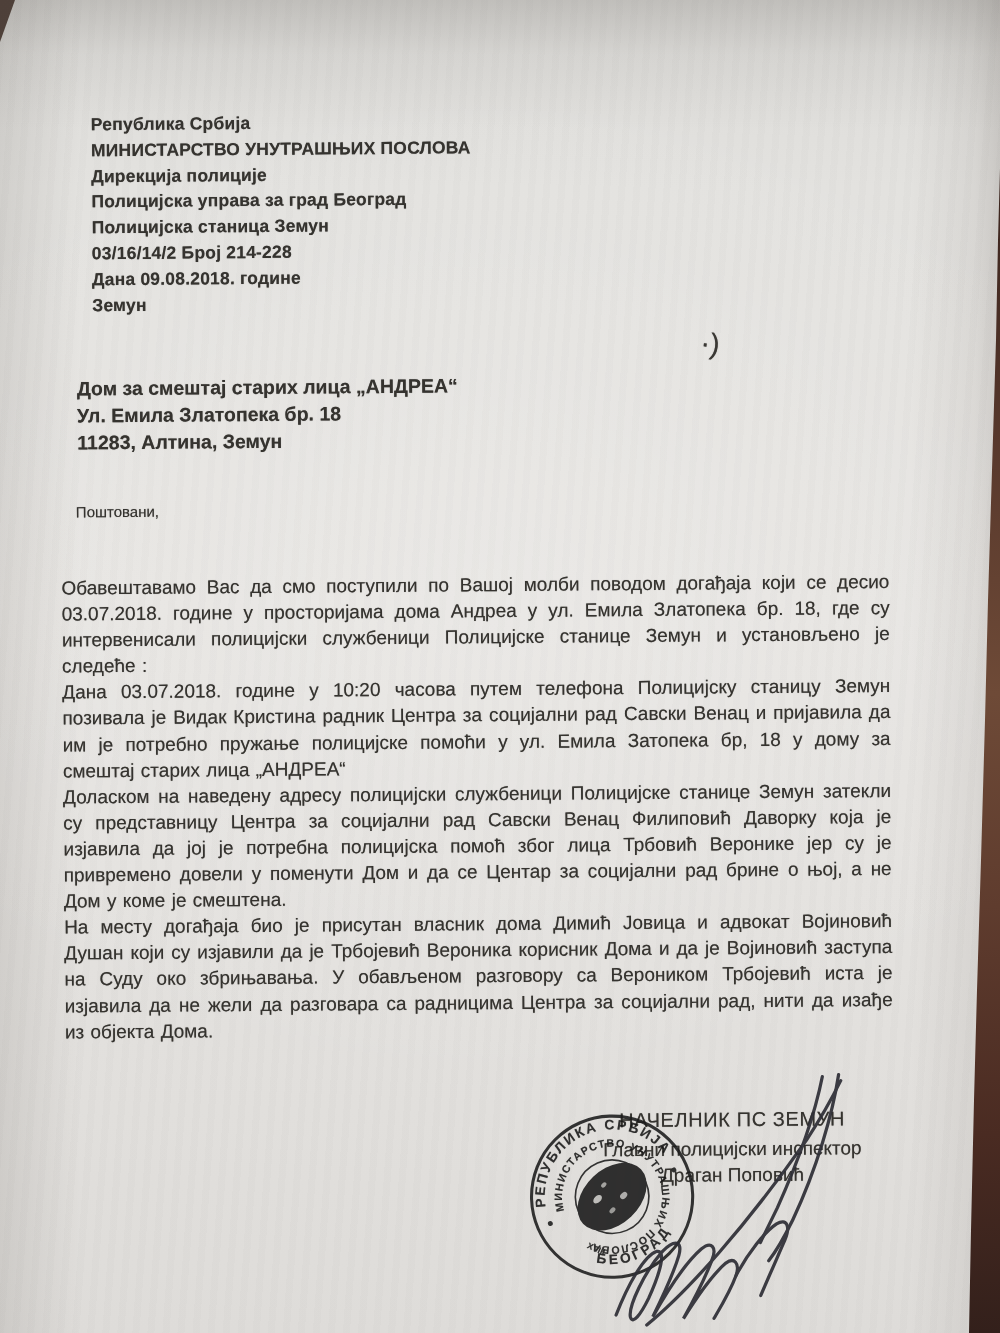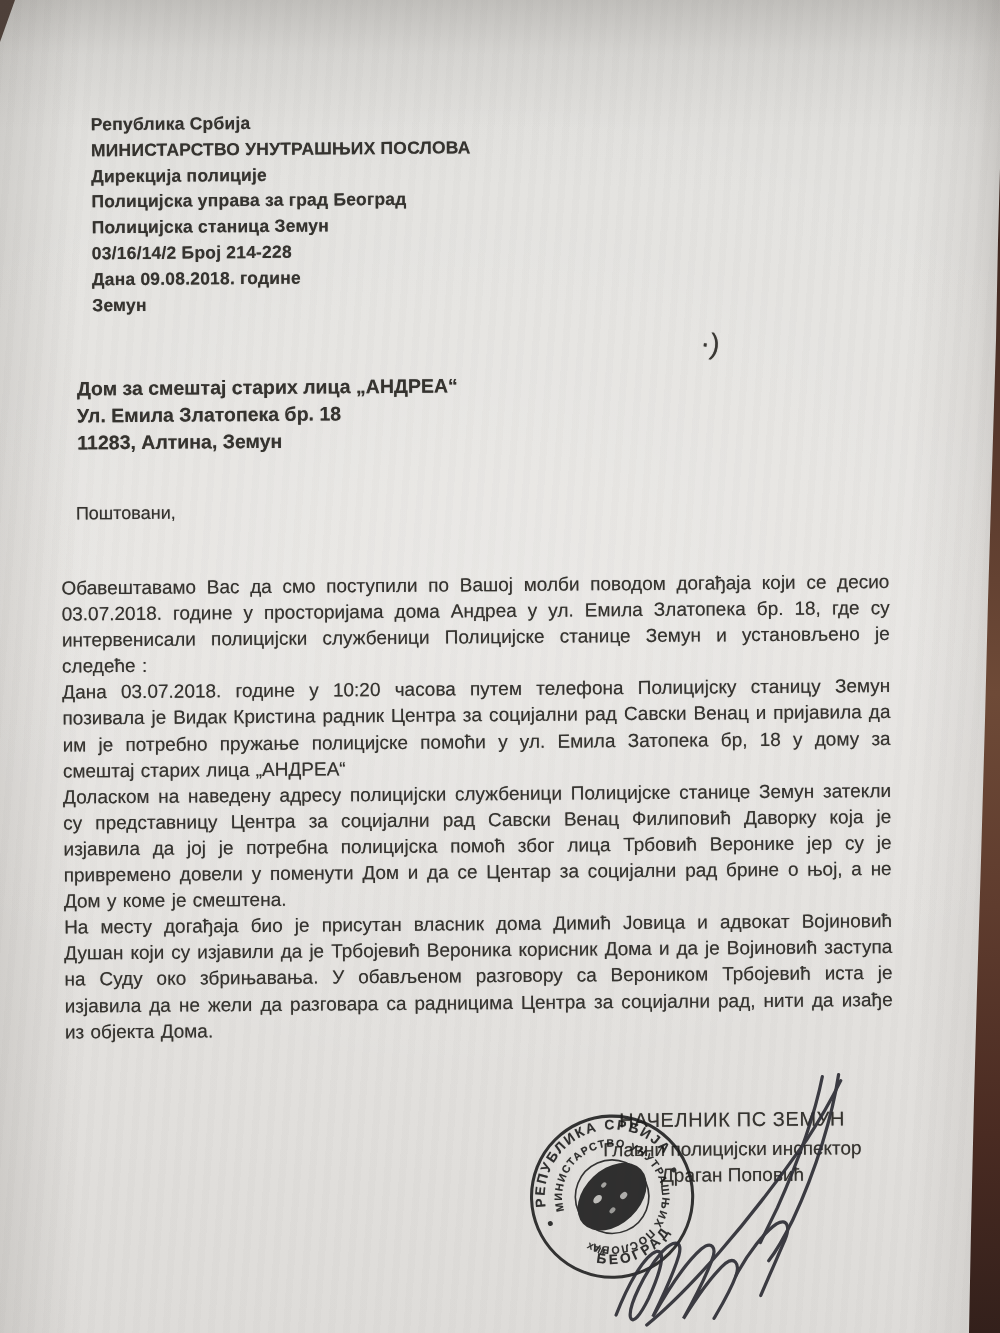--- a/index.html
+++ b/index.html
@@ -21,21 +21,21 @@
   .corner{position:absolute;inset:0;background:linear-gradient(135deg,#4e4039,#6a5a50);
     clip-path:polygon(0 0,15px 0,0 42px);}
   .content{position:absolute;inset:0;transform:rotate(-0.45deg);transform-origin:50% 40%;
     color:#35332f;text-shadow:0 0 0.7px rgba(52,50,46,0.6);}
   .letterhead{position:absolute;left:94px;top:109px;font-size:17.5px;line-height:25.8px;
     font-weight:600;letter-spacing:0.2px;white-space:nowrap;}
   .paren{position:absolute;left:702px;top:329px;font-size:29px;font-weight:400;
     transform:rotate(7deg);color:#3a3834;}
   .recipient{position:absolute;left:78px;top:372px;font-size:19.5px;line-height:27px;
     font-weight:600;white-space:nowrap;}
-  .salutation{position:absolute;left:76px;top:500px;font-size:18px;font-weight:500;}
+  .salutation{position:absolute;left:76px;top:500px;font-size:15px;font-weight:500;}
   .body-text{position:absolute;left:61px;top:572px;width:828px;font-size:19px;
     line-height:26.1px;word-spacing:1px;}
   .jl{text-align:justify;text-align-last:justify;}
   .ll{text-align:left;}
   .sig{position:absolute;left:555px;top:1110px;width:345px;text-align:center;}
   .sig .s1{font-size:20px;letter-spacing:0.6px;font-weight:500;line-height:22px;}
   .sig .s2{font-size:19px;margin-top:8px;line-height:22px;}
   .sig .s3{font-size:19px;margin-top:4px;line-height:22px;}
   .overlay{position:absolute;inset:0;pointer-events:none;}
   .overlay text{font-family:"Liberation Sans","DejaVu Sans",sans-serif;font-weight:700;fill:#171717;}

